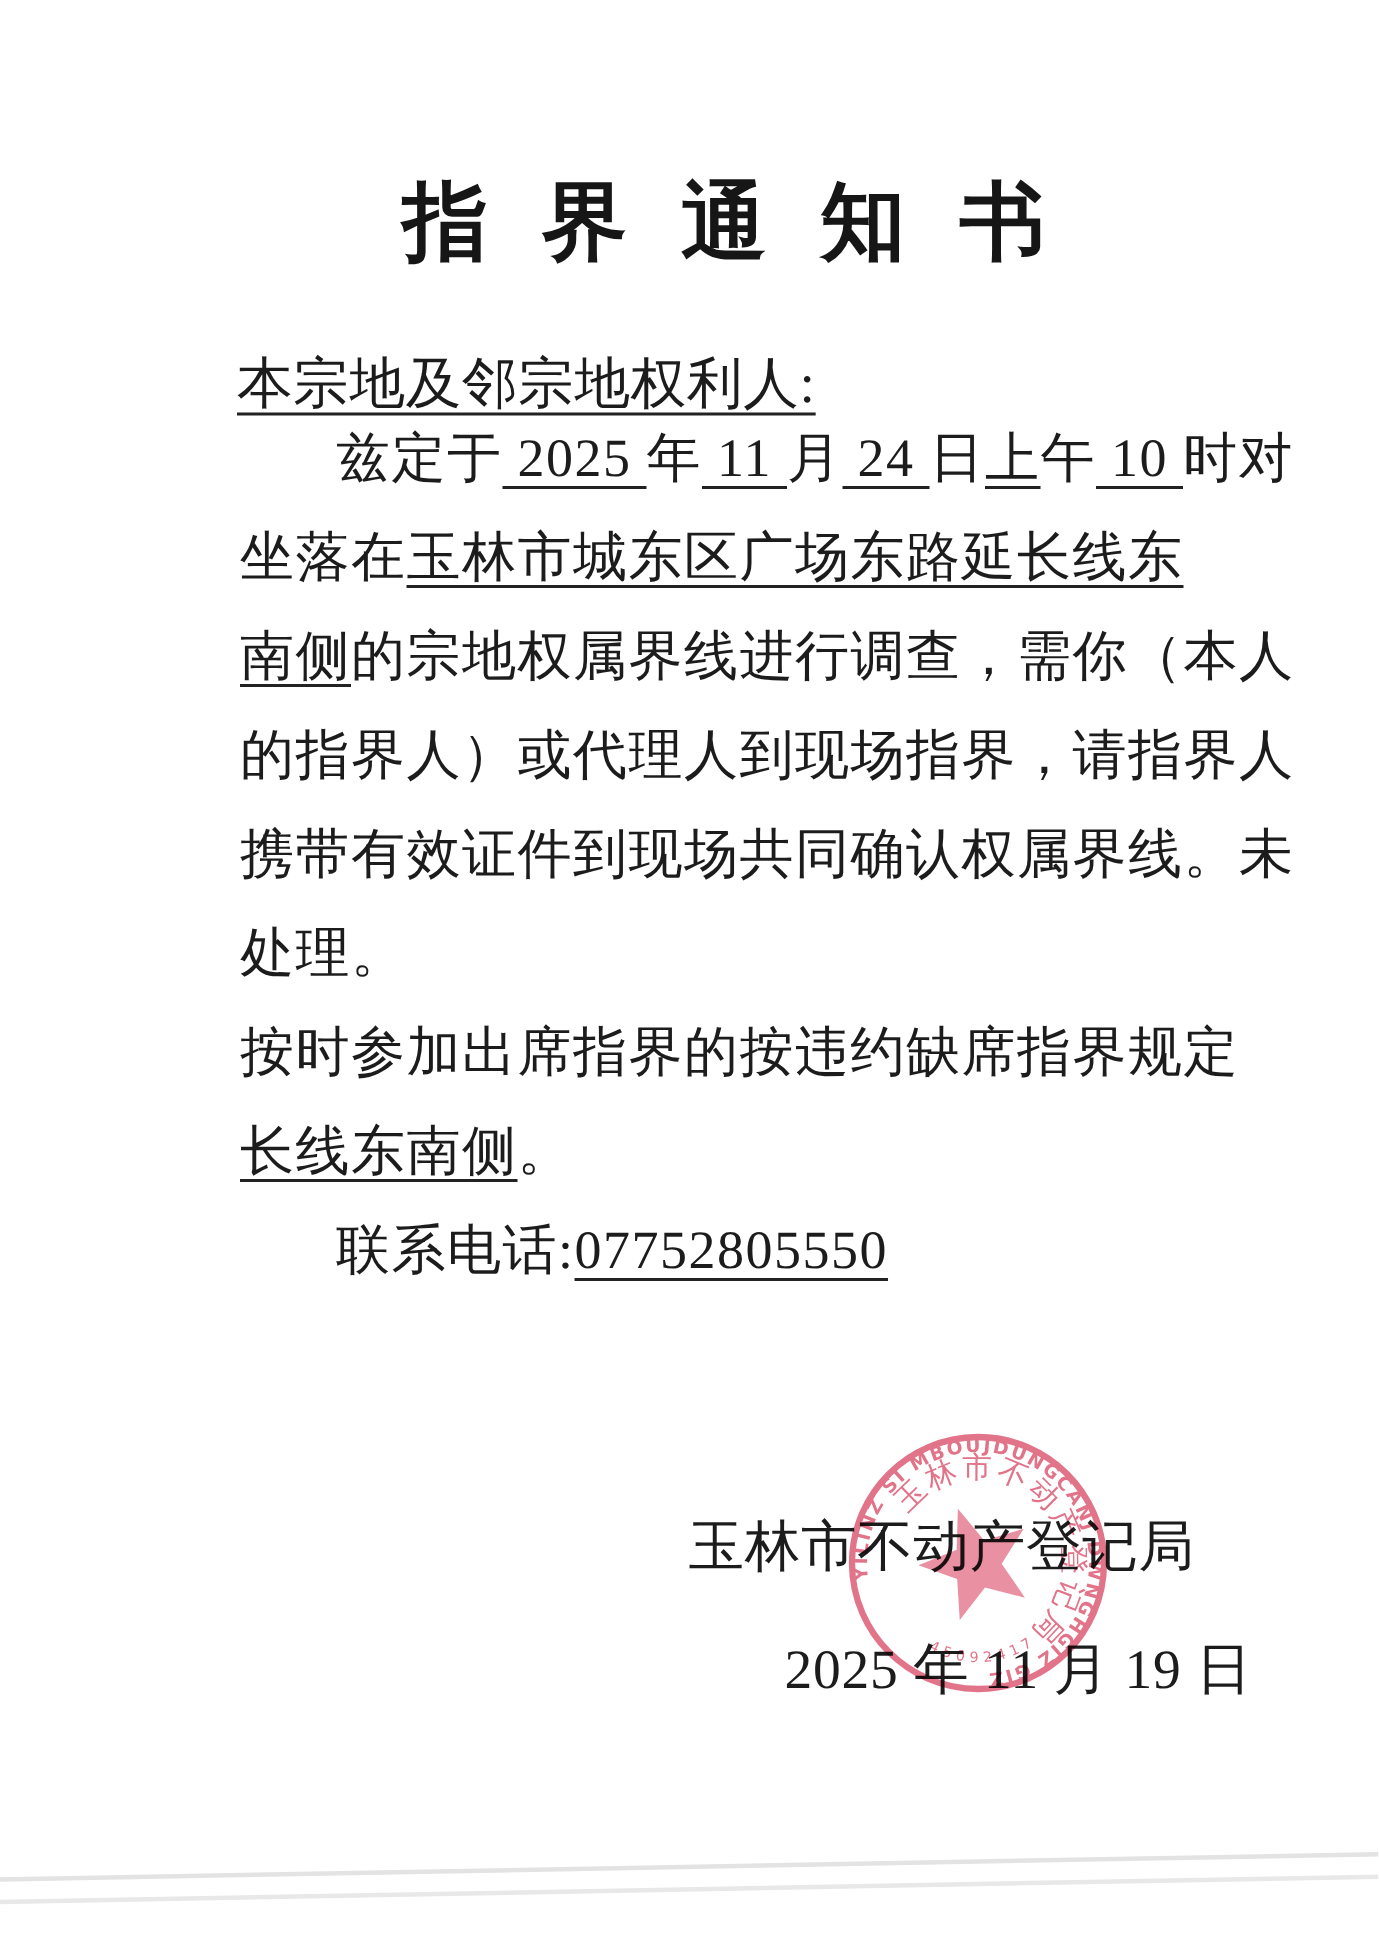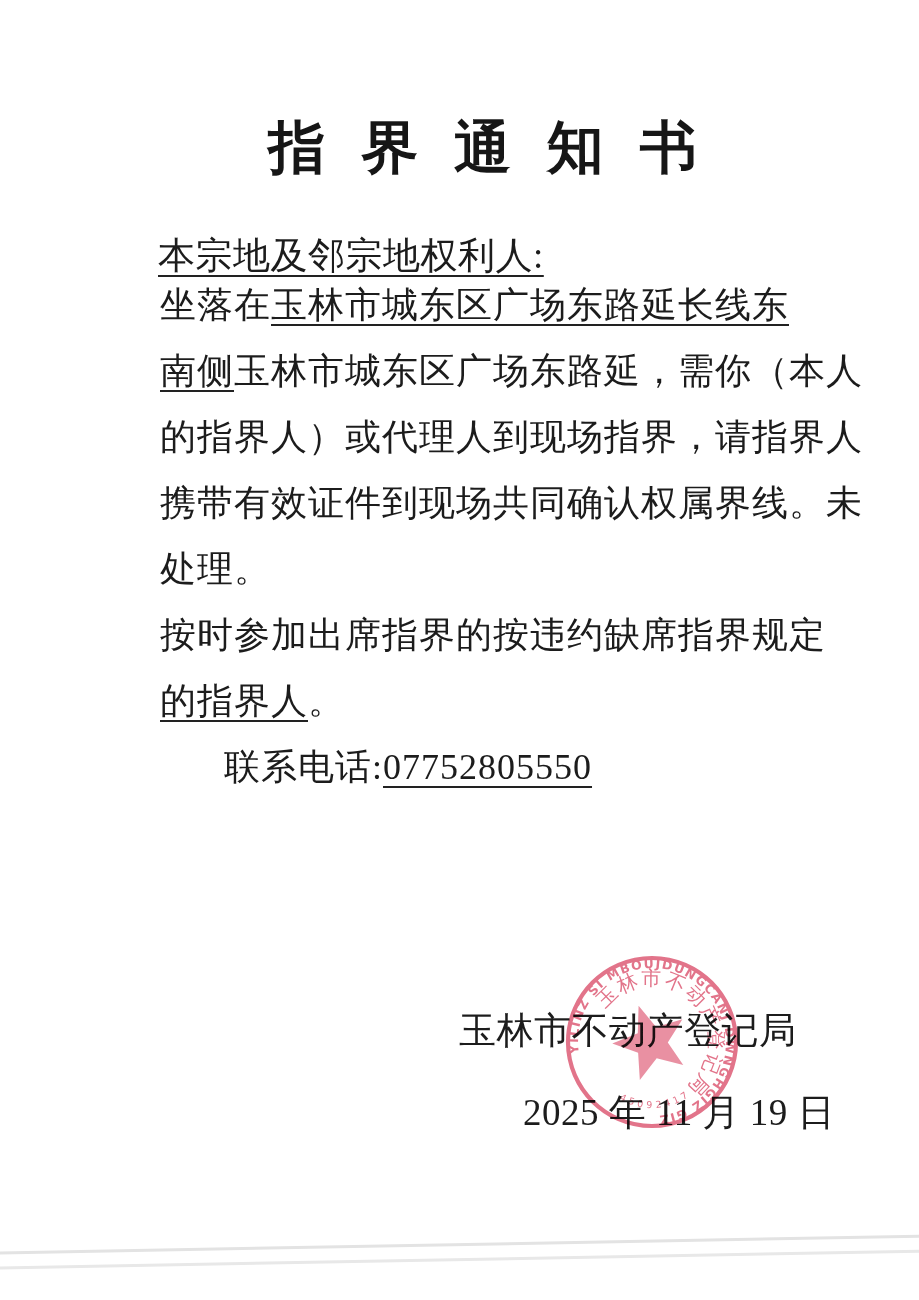--- a/index.html
+++ b/index.html
@@ -49,27 +49,28 @@
 
 <div class="page">
 
   <div class="title">指 界 通 知 书</div>
 
   <div class="salutation">
     <span class="u">本宗地及邻宗地权利人:</span>
   </div>
 
   <div class="body-lines" id="body-lines">
+      <div class="line indent"><span>兹定于</span><span class="u"> 2025 </span><span>年</span><span class="u"> 11 </span><span>月</span><span class="u"> 24 </span><span>日</span><span class="u">上</span><span>午</span><span class="u"> 10 </span><span>时对</span></div>
       <div class="line"><span>坐落在</span><span class="u">玉林市城东区广场东路延长线东</span></div>
-      <div class="line"><span class="u">南侧</span><span>玉林市城东区广场东路延，需你（本人</span></div>
+      <div class="line"><span class="u">南侧</span><span>的宗地权属界线进行调查，需你（本人</span></div>
       <div class="line"><span>的指界人）或代理人到现场指界，请指界人</span></div>
       <div class="line"><span>携带有效证件到现场共同确认权属界线。未</span></div>
       <div class="line"><span>处理。</span></div>
       <div class="line"><span>按时参加出席指界的按违约缺席指界规定</span></div>
-      <div class="line"><span class="u">的指界人</span><span>。</span></div>
+      <div class="line"><span class="u">长线东南侧</span><span>。</span></div>
       <div class="line indent"><span>联系电话:</span><span class="u">07752805550</span></div>
     </div>
 
   <div class="issuer">玉林市不动产登记局</div>
 
   <div class="issue-date">2025 年 11 月 19 日</div>
 
   <svg class="seal" id="official-seal" viewBox="0 0 200 200" style="color: rgb(221, 91, 117);">
     <g transform="rotate(45 100 100)">
       <circle cx="100" cy="100" r="84" fill="none" stroke="currentColor" stroke-width="4.2"></circle>

